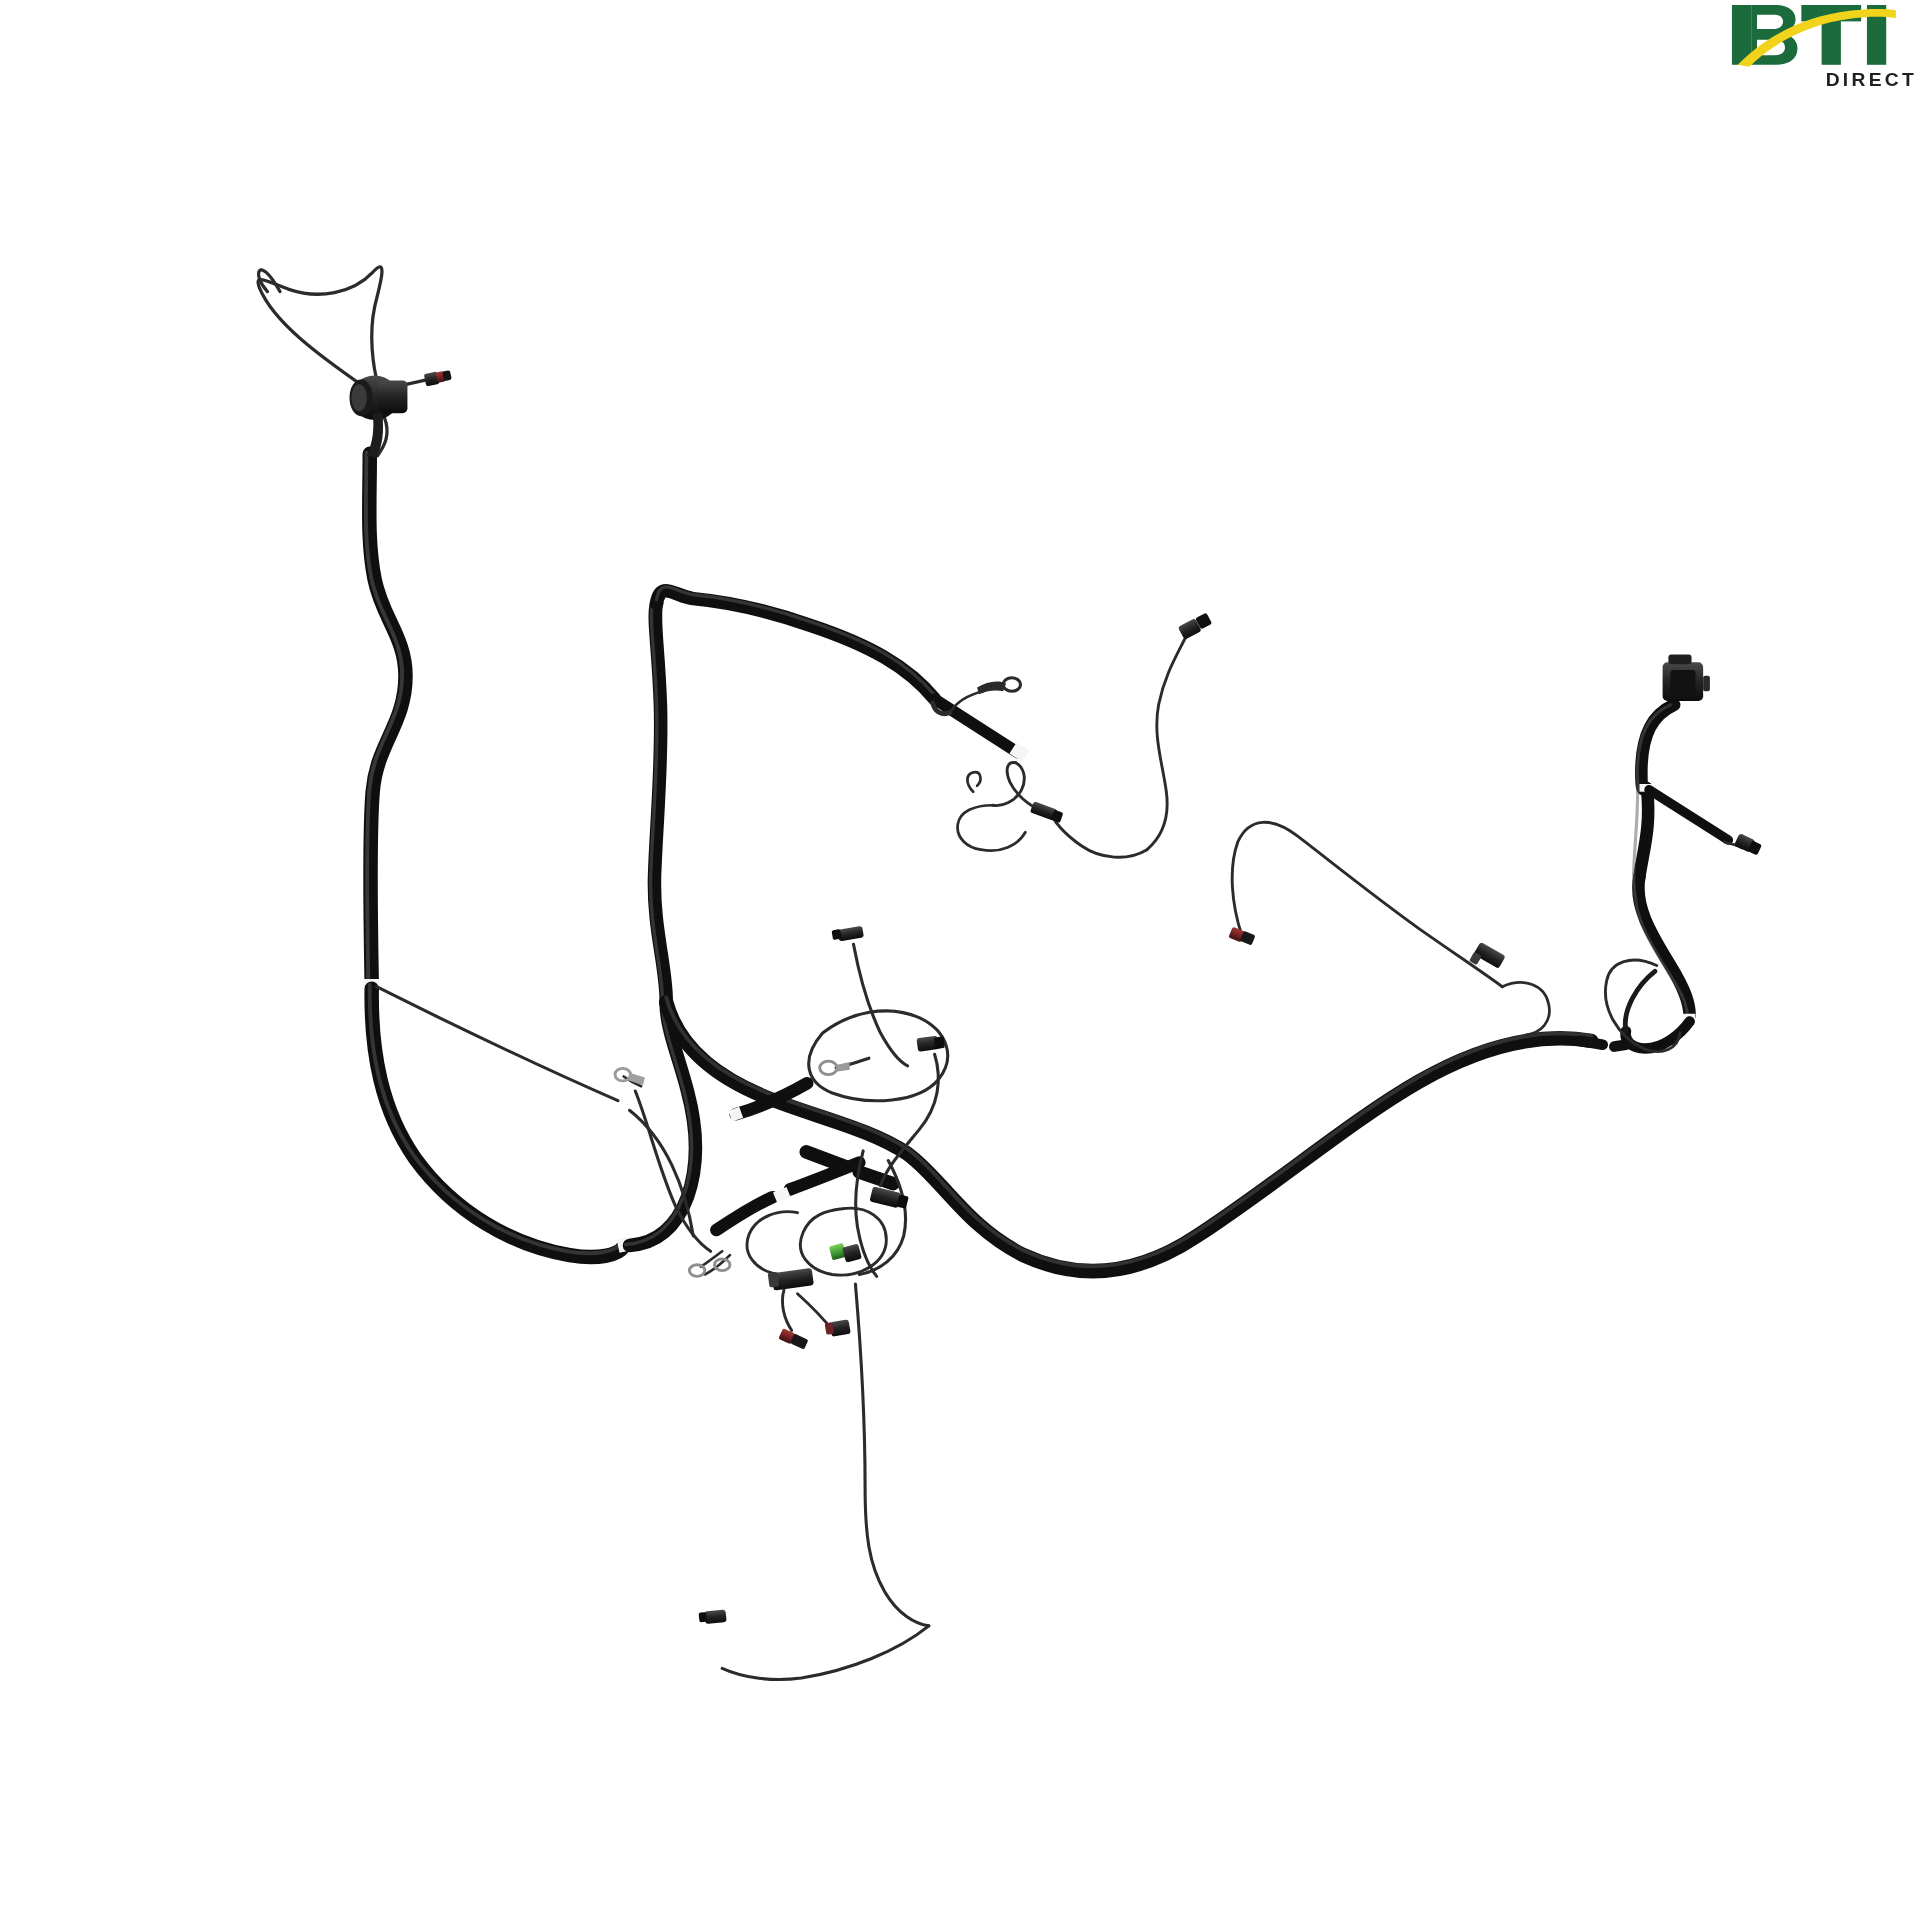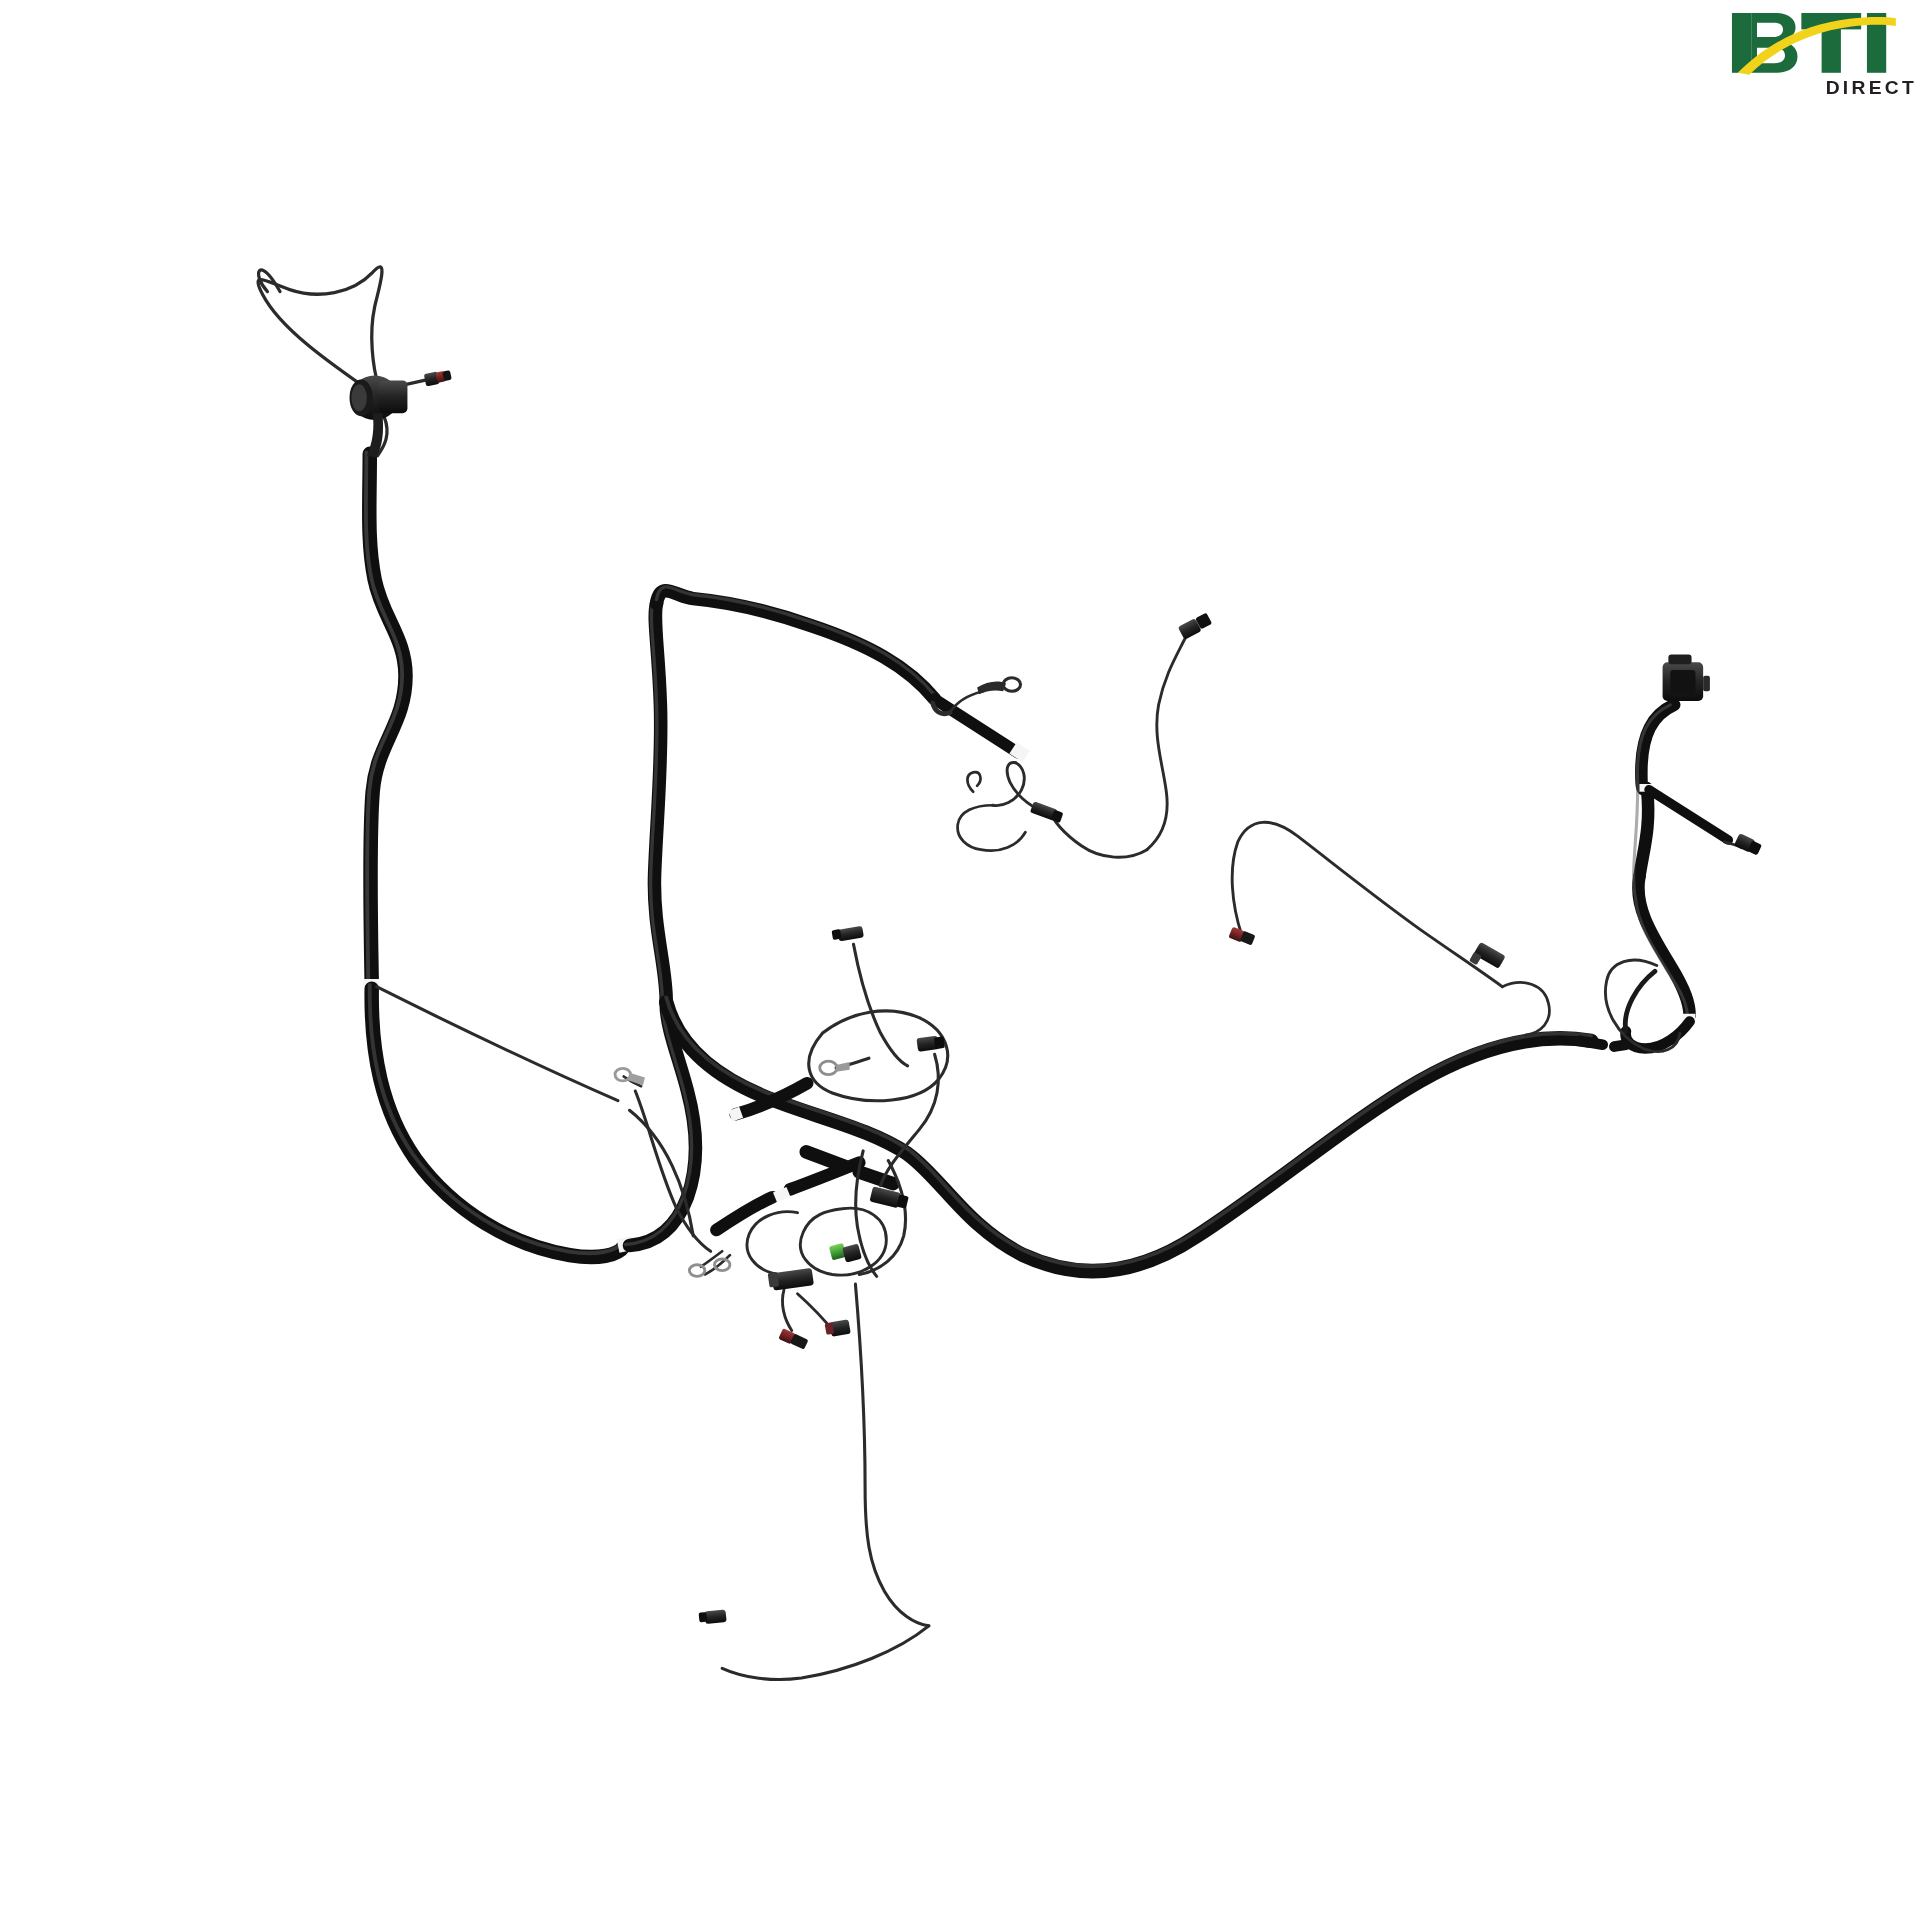--- a/index.html
+++ b/index.html
@@ -21,21 +21,21 @@
   #harness-canvas {
     position: absolute;
     left: 0;
     top: 0;
     width: 1931px;
     height: 1931px;
   }
   #brand-logo {
     position: absolute;
     right: 11.6px;
-    top: 9px;
+    top: 1px;
     width: 189px;
     height: 89px;
   }
   .logo-svg { display: block; width: 100%; height: 100%; }
 </style>
 </head>
 <body>
 
 <div id="page" style="background: rgb(255, 255, 255);">
 

